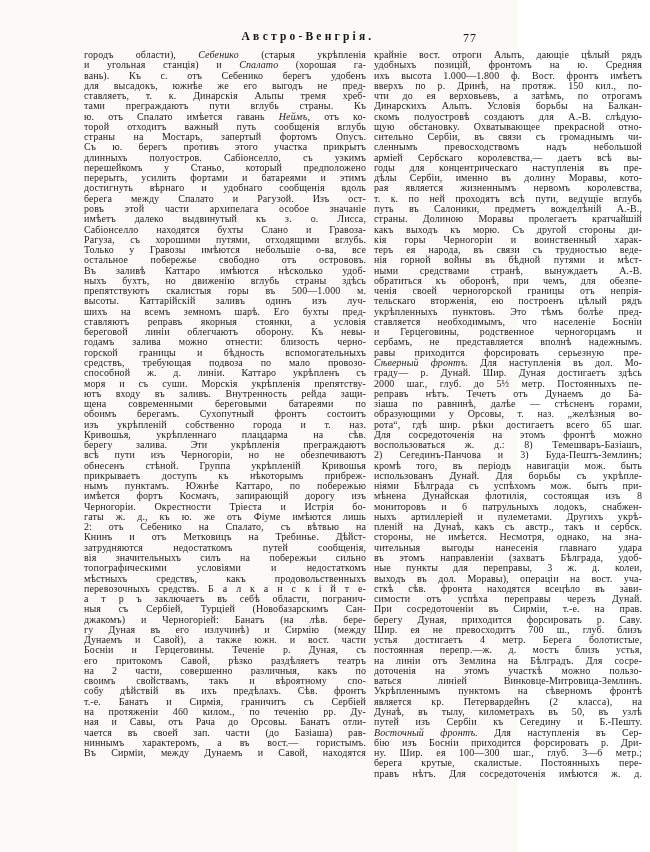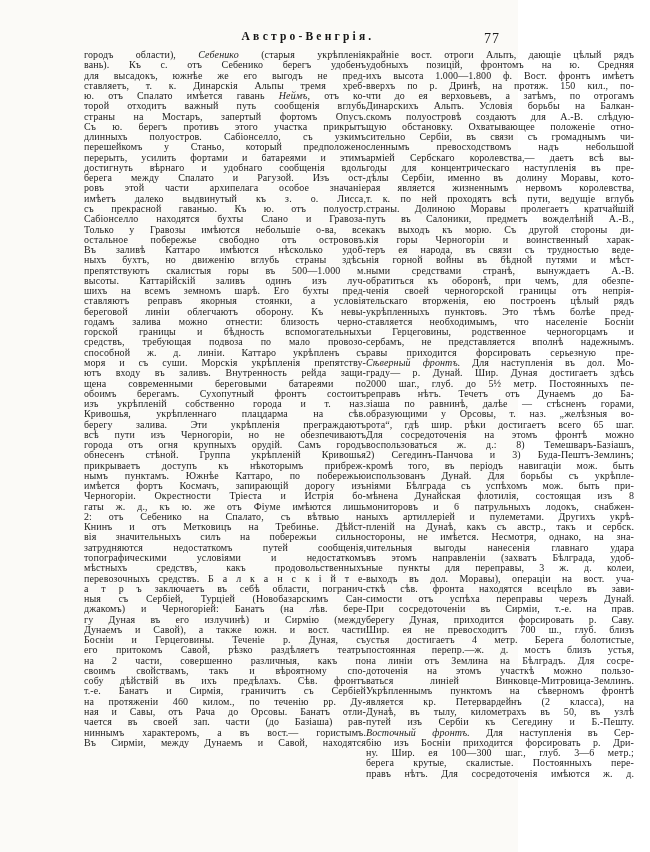--- a/index.html
+++ b/index.html
@@ -26,32 +26,32 @@
     width: 650px;
     text-align: center;
     font-size: 11.5px;
     font-weight: bold;
     letter-spacing: 3.2px;
     color: #141414;
   }
   .page-number {
     position: absolute;
     top: 31px;
-    right: 18px;
-    font-size: 14px;
+    right: 41px;
+    font-size: 12px;
     letter-spacing: 1px;
     color: #1b1b1b;
   }
   .body-text {
     position: absolute;
     top: 50px;
     left: 84px;
     width: 558px;
     display: flex;
-    gap: 0;
+    gap: 8px;
   }
   .col {
     overflow: hidden;
   }
   .col-left  { width: 282px; }
   .col-right { width: 268px; font-family: Liberation Serif, serif; }
   .text-line {
     font-size: 10px;
     line-height: 10.28px;
     height: 10.28px;
@@ -68,36 +68,38 @@
 </head>
 <body>
 
 <div class="page" style="background: rgb(251, 250, 247); color: rgb(28, 28, 28);">
   <div class="running-head">Австро-Венгрія.</div>
   <div class="page-number">77</div>
 
   <div class="body-text">
     <div class="col col-left">
         <div class="text-line">городъ области), <i>Себенико</i> (старыя укрѣпленія</div>
+        <div class="text-line">и угольная станція) и <i>Спалато</i> (хорошая га-</div>
         <div class="text-line">вань). Къ с. отъ Себенико берегъ удобенъ</div>
         <div class="text-line">для высадокъ, южнѣе же его выгодъ не пред-</div>
         <div class="text-line">ставляетъ, т. к. Динарскія Альпы тремя хреб-</div>
+        <div class="text-line">тами преграждаютъ пути вглубь страны. Къ</div>
         <div class="text-line">ю. отъ Спалато имѣется гавань <i>Неймъ</i>, отъ ко-</div>
         <div class="text-line">торой отходитъ важный путь сообщенія вглубь</div>
         <div class="text-line">страны на Мостаръ, запертый фортомъ Опусъ.</div>
         <div class="text-line">Съ ю. берегъ противъ этого участка прикрытъ</div>
         <div class="text-line">длинныхъ полуостров. Сабіонселло, съ узкимъ</div>
         <div class="text-line">перешейкомъ у Станьо, который предположено</div>
         <div class="text-line">перерыть, усилить фортами и батареями и этимъ</div>
         <div class="text-line">достигнуть вѣрнаго и удобнаго сообщенія вдоль</div>
         <div class="text-line">берега между Спалато и Рагузой. Изъ ост-</div>
         <div class="text-line">ровъ этой части архипелага особое значаніе</div>
         <div class="text-line">имѣетъ далеко выдвинутый къ з. о. Лисса,</div>
-        <div class="text-line">съ прекрасной гаванью. Къ ю. отъ полуостр.</div>
         <div class="text-line">Сабіонселло находятся бухты Слано и Гравоза-</div>
+        <div class="text-line">Рагуза, съ хорошими путями, отходящими вглубь.</div>
         <div class="text-line">Только у Гравозы имѣются небольшіе о-ва, все</div>
         <div class="text-line">остальное побережье свободно отъ острововъ.</div>
         <div class="text-line">Въ заливѣ Каттаро имѣются нѣсколько удоб-</div>
         <div class="text-line">ныхъ бухтъ, но движенію вглубь страны здѣсь</div>
         <div class="text-line">препятствуютъ скалистыя горы въ 500—1.000 м.</div>
         <div class="text-line">высоты. Каттарійскій заливъ одинъ изъ луч-</div>
         <div class="text-line">шихъ на всемъ земномъ шарѣ. Его бухты пред-</div>
         <div class="text-line">ставляютъ реправъ якорныя стоянки, а условія</div>
         <div class="text-line">береговой линіи облегчаютъ оборону. Къ невы-</div>
         <div class="text-line">годамъ залива можно отнести: близость черно-</div>
@@ -105,31 +107,30 @@
         <div class="text-line">средствъ, требующая подвоза по мало провозо-</div>
         <div class="text-line">способной ж. д. линіи. Каттаро укрѣпленъ съ</div>
         <div class="text-line">моря и съ суши. Морскія укрѣпленія препятству-</div>
         <div class="text-line">ютъ входу въ заливъ. Внутренность рейда защи-</div>
         <div class="text-line">щена современными береговыми батареями по</div>
         <div class="text-line">обоимъ берегамъ. Сухопутный фронтъ состоитъ</div>
         <div class="text-line">изъ укрѣпленій собственно города и т. наз.</div>
         <div class="text-line">Кривошья, укрѣпленнаго плацдарма на сѣв.</div>
         <div class="text-line">берегу залива. Эти укрѣпленія преграждаютъ</div>
         <div class="text-line">всѣ пути изъ Черногоріи, но не обезпечиваютъ</div>
-        <div class="text-line">города отъ огня крупныхъ орудій. Самъ городъ</div>
         <div class="text-line">обнесенъ стѣной. Группа укрѣпленій Кривошья</div>
         <div class="text-line">прикрываетъ доступъ къ нѣкоторымъ прибреж-</div>
         <div class="text-line">нымъ пунктамъ. Южнѣе Каттаро, по побережью</div>
         <div class="text-line">имѣется фортъ Космачъ, запирающій дорогу изъ</div>
         <div class="text-line">Черногоріи. Окрестности Тріеста и Истрія бо-</div>
         <div class="text-line">гаты ж. д., къ ю. же отъ Фіуме имѣются лишь</div>
         <div class="text-line">2: отъ Себенико на Спалато, съ вѣтвью на</div>
         <div class="text-line">Книнъ и отъ Метковицъ на Требинье. Дѣйст-</div>
+        <div class="text-line">затрудняются недостаткомъ путей сообщенія,</div>
         <div class="text-line">вія значительныхъ силъ на побережьи сильно</div>
-        <div class="text-line">затрудняются недостаткомъ путей сообщенія,</div>
         <div class="text-line">топографическими условіями и недостаткомъ</div>
         <div class="text-line">мѣстныхъ средствъ, какъ продовольственныхъ</div>
         <div class="text-line">перевозочныхъ средствъ. Б а л к а н с к і й  т е-</div>
         <div class="text-line">а т р ъ  заключаетъ въ себѣ области, погранич-</div>
         <div class="text-line">ныя съ Сербіей, Турціей (Новобазарскимъ Сан-</div>
         <div class="text-line">джакомъ) и Черногоріей: Банатъ (на лѣв. бере-</div>
         <div class="text-line">гу Дуная въ его излучинѣ) и Сирмію (между</div>
         <div class="text-line">Дунаемъ и Савой), а также южн. и вост. части</div>
         <div class="text-line">Босніи и Герцеговины. Теченіе р. Дуная, съ</div>
         <div class="text-line">его притокомъ Савой, рѣзко раздѣляетъ театръ</div>
@@ -144,30 +145,30 @@
         <div class="text-line">Въ Сирміи, между Дунаемъ и Савой, находятся</div>
       </div>
     <div class="col col-right">
         <div class="text-line">крайніе вост. отроги Альпъ, дающіе цѣлый рядъ</div>
         <div class="text-line">удобныхъ позицій, фронтомъ на ю. Средняя</div>
         <div class="text-line">ихъ высота 1.000—1.800 ф. Вост. фронтъ имѣетъ</div>
         <div class="text-line">вверхъ по р. Дринѣ, на протяж. 150 кил., по-</div>
         <div class="text-line">чти до ея верховьевъ, а затѣмъ, по отрогамъ</div>
         <div class="text-line">Динарскихъ Альпъ. Условія борьбы на Балкан-</div>
         <div class="text-line">скомъ полуостровѣ создаютъ для А.-В. слѣдую-</div>
-        <div class="text-line">щую обстановку. Охватывающее положеніе отно-</div>
+        <div class="text-line">щую обстановку. Охватывающее прекрасной отно-</div>
         <div class="text-line">сительно Сербіи, въ связи съ громаднымъ чи-</div>
         <div class="text-line">сленнымъ превосходствомъ надъ небольшой</div>
         <div class="text-line">арміей Сербскаго королевства,— даетъ всѣ вы-</div>
         <div class="text-line">годы для концентрическаго наступленія въ пре-</div>
         <div class="text-line">дѣлы Сербіи, именно въ долину Моравы, кото-</div>
         <div class="text-line">рая является жизненнымъ нервомъ королевства,</div>
         <div class="text-line">т. к. по ней проходятъ всѣ пути, ведущіе вглубь</div>
+        <div class="text-line">путь въ Салоники, предметъ вожделѣній А.-В.,</div>
         <div class="text-line">страны. Долиною Моравы пролегаетъ кратчайшій</div>
-        <div class="text-line">путь въ Салоники, предметъ вожделѣній А.-В.,</div>
         <div class="text-line">какъ выходъ къ морю. Съ другой стороны ди-</div>
         <div class="text-line">кія горы Черногоріи и воинственный харак-</div>
         <div class="text-line">теръ ея народа, въ связи съ трудностью веде-</div>
         <div class="text-line">нія горной войны въ бѣдной путями и мѣст-</div>
         <div class="text-line">ными средствами странѣ, вынуждаетъ А.-В.</div>
         <div class="text-line">обратиться къ оборонѣ, при чемъ, для обезпе-</div>
         <div class="text-line">ченія своей черногорской границы отъ непрія-</div>
         <div class="text-line">тельскаго вторженія, ею построенъ цѣлый рядъ</div>
         <div class="text-line">укрѣпленныхъ пунктовъ. Это тѣмъ болѣе пред-</div>
         <div class="text-line">ставляется необходимымъ, что населеніе Босніи</div>

